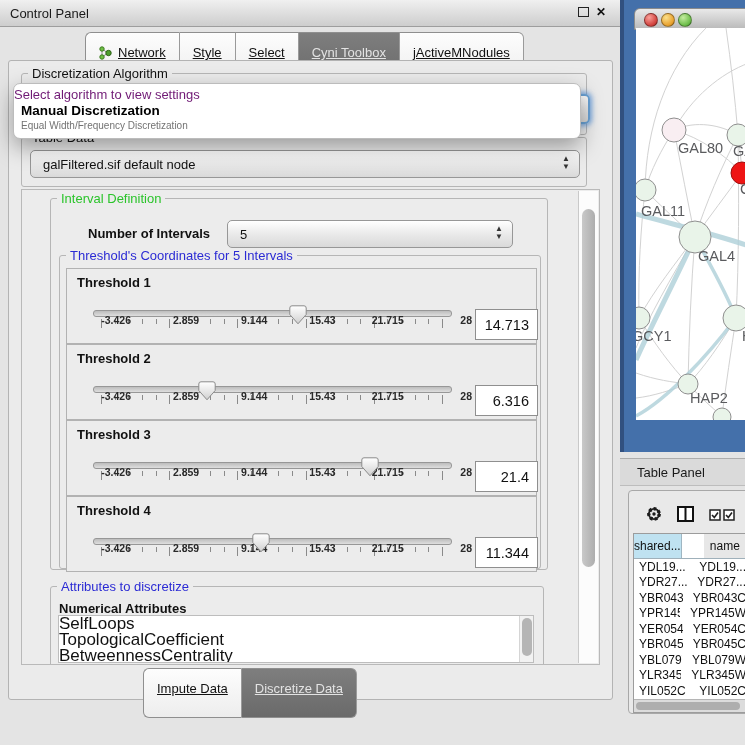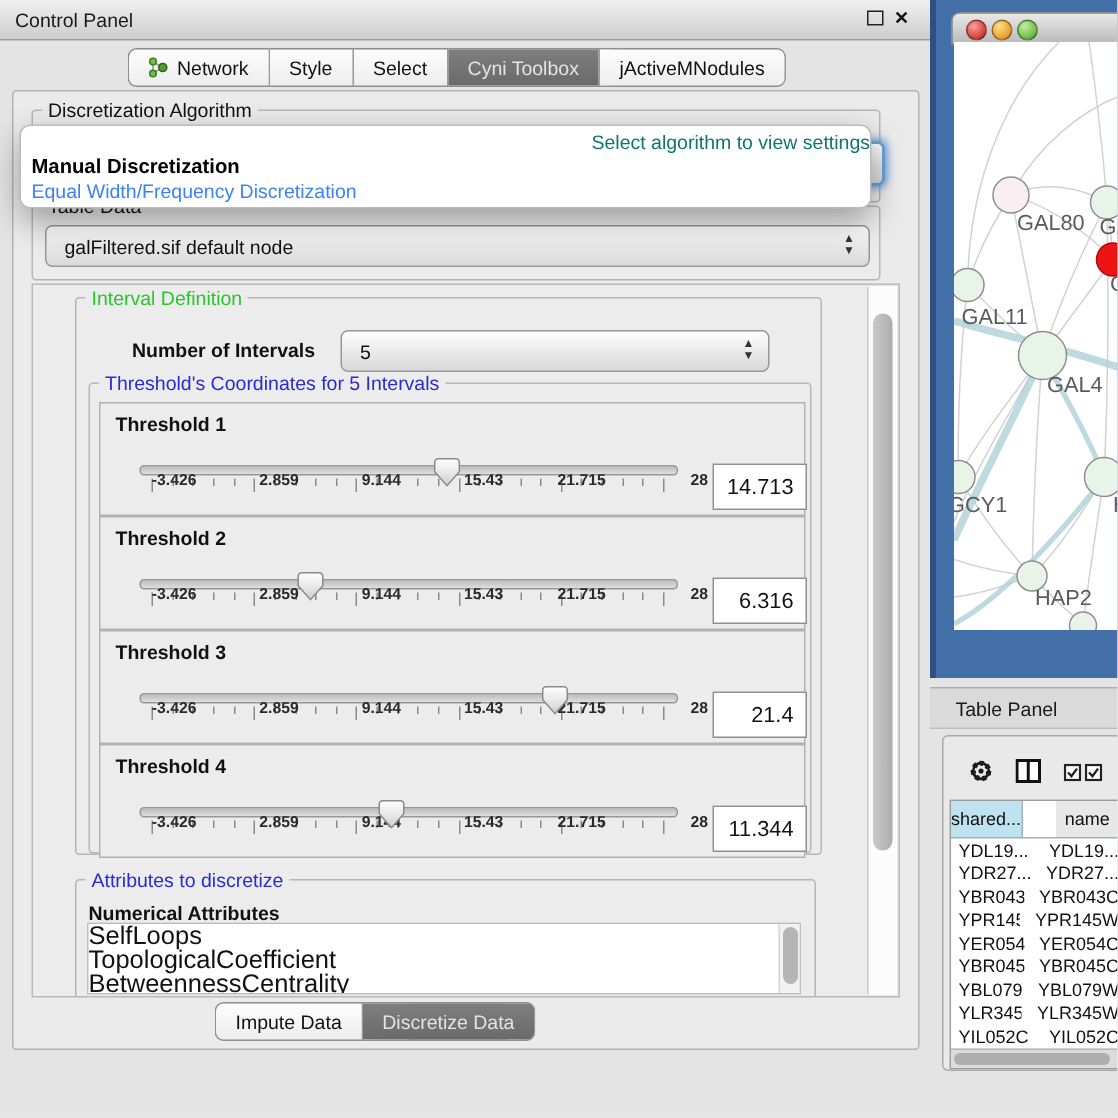--- a/index.html
+++ b/index.html
@@ -9,44 +9,44 @@
 
   
   .cp-titlebar{left:0;top:0;width:620px;height:26px;background:linear-gradient(#f0f0f0,#cdcdcd);border-bottom:1px solid #9d9d9d;display:flex;align-items:center;}
   .cp-title{margin-left:10px;font-size:13px;color:#1a1a1a;}
   .win-btns{position:absolute;right:14px;top:6px;display:flex;gap:7px;align-items:center;}
   .float-ic{width:9px;height:8px;border:1.6px solid #222;display:inline-block;background:transparent;}
   .close-ic{font-size:12px;font-weight:bold;color:#111;line-height:12px;}
 
   
   .seg{display:flex;position:absolute;}
-  .seg .sg{height:24px;display:flex;align-items:center;padding:0 13px;background:linear-gradient(#fdfdfd,#ededed);border-top:1px solid #8f8f8f;border-bottom:1px solid #8f8f8f;border-right:1px solid #9a9a9a;font-size:13px;color:#111;white-space:nowrap;}
+  .seg .sg{height:24px;display:flex;align-items:flex-start;padding:12px 13px;background:linear-gradient(#fdfdfd,#ededed);border-top:1px solid #8f8f8f;border-bottom:1px solid #8f8f8f;border-right:1px solid #9a9a9a;font-size:13px;color:#111;white-space:nowrap;text-decoration:underline;}
   .seg .sg:first-child{border-left:1px solid #8f8f8f;border-radius:6px 0 0 6px;}
   .seg .sg:last-child{border-radius:0 6px 6px 0;}
   .seg .sg.sel{background:linear-gradient(#7e7e7e,#6a6a6a);color:#e3e3e3;}
   .net-ic{margin-right:6px;}
 
   
   .cp-body{left:8px;top:60px;width:603px;height:638px;background:#ebebeb;border:1px solid #b3b3b3;border-radius:3px;}
   .group{position:absolute;border:1px solid #b6b6b6;border-radius:3px;}
   .gtitle{position:absolute;top:-8px;left:6px;padding:0 4px;font-size:13px;background:#ebebeb;white-space:nowrap;}
   .gtitle.green{color:#2bc42b;}
   .gtitle.blue{color:#2b2bd4;}
   .in-scroll .gtitle{background:#ececec;}
 
   .combo{position:absolute;height:26px;background:linear-gradient(#ffffff,#eaeaea 50%,#d9d9d9);border:1px solid #979797;border-radius:5px;display:flex;align-items:center;box-shadow:inset 0 1px 0 #fff;}
   .combo .ctext{margin-left:12px;font-size:13px;color:#111;}
   .combo .arrows{position:absolute;right:9px;top:4px;display:flex;flex-direction:column;line-height:8px;font-size:8px;color:#333;text-align:center;}
   .combo.focusring{border:2px solid #6ba3d6;box-shadow:0 0 5px 2px rgba(86,148,222,.75);}
 
   
   .popup{left:4px;top:22px;width:566px;height:54px;background:#fff;border:1px solid #bcbcbc;border-radius:7px;box-shadow:0 8px 22px rgba(0,0,0,.35);z-index:30;}
-  .popup .prompt{position:absolute;top:3px;left:0;width:100%;text-align:right;color:#0f766e;font-size:13px;}
+  .popup .prompt{position:absolute;top:3px;left:0;width:100%;text-align:left;color:#701a75;font-size:13px;}
   .popup .opt1{position:absolute;top:19px;left:7px;font-weight:bold;color:#000;font-size:13.5px;}
-  .popup .opt2{position:absolute;top:36px;left:7px;color:#3b82f6;font-size:13px;}
+  .popup .opt2{position:absolute;top:36px;left:7px;color:#737373;font-size:10px;}
 
   
   .scrollpane{left:12px;top:128px;width:577px;height:474px;background:#ececec;border:1px solid #b9b9b9;overflow:hidden;}
   .vtrack{position:absolute;right:1px;top:1px;width:19px;height:472px;background:#fcfcfc;border-left:1px solid #c9c9c9;}
   .vthumb{position:absolute;left:3px;top:18px;width:13px;height:358px;background:linear-gradient(90deg,#c9c9c9,#adadad);border-radius:7px;}
 
   
   .tpanel{position:absolute;left:6px;width:469px;height:74px;background:#ececec;border:1px solid #b2b2b2;}
   .tpanel .tlabel{position:absolute;left:10px;top:6px;font-weight:bold;font-size:13px;color:#111;}
   .strack{position:absolute;left:26px;top:41px;width:357px;height:5px;background:linear-gradient(#bdbdbd,#dedede);border:1px solid #979797;border-radius:3px;}

